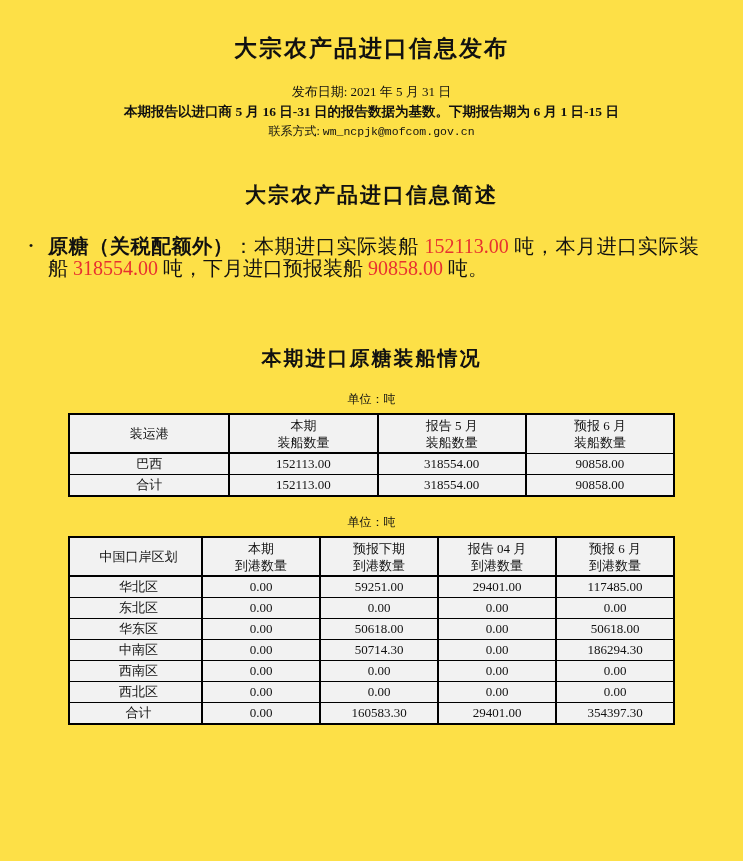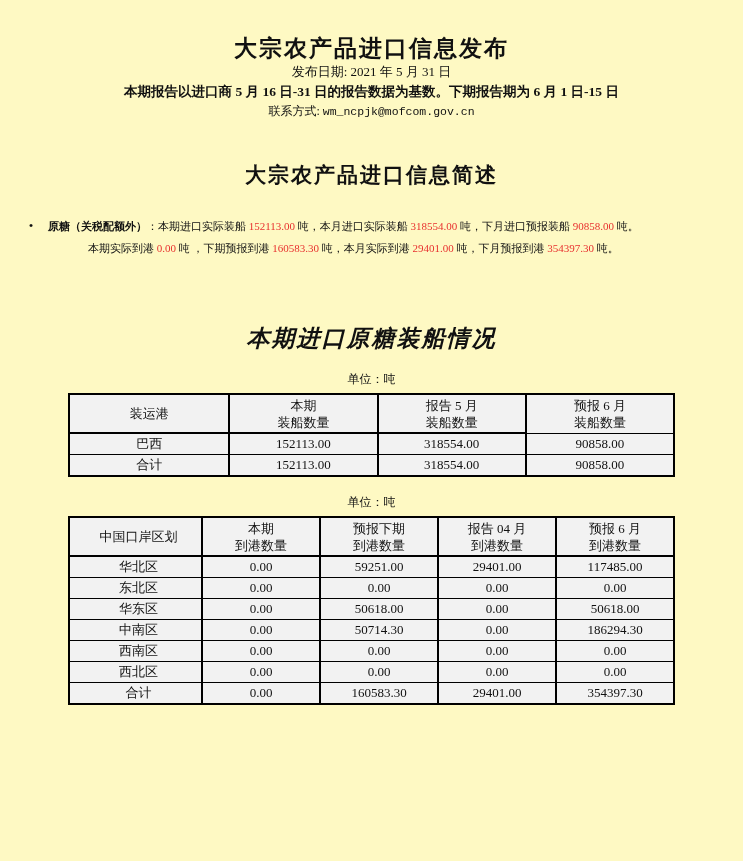--- a/index.html
+++ b/index.html
@@ -2,52 +2,52 @@
 <html style="--red: #e8312f; --cell-bg: #f2f2f2;"><head>
 <meta charset="utf-8">
 <style>
   :root { --red: #e8312f; --ink: #111; --cell-bg: #f2f2f2; }
   * { box-sizing: border-box; }
   html, body { margin: 0; padding: 0; background: #fff; }
   .page {
     position: relative;
     width: 743px; height: 861px;
     margin: 0 auto;
-    background: #fef9c3;
+    background: #fde047;
     color: var(--ink);
     font-family: "Liberation Serif", "DejaVu Serif", serif;
     overflow: hidden;
   }
   
   .doc-header { text-align: center; }
   .doc-title {
     margin: 0; padding-top: 34px;
     font-size: 23px; line-height: 30px; font-weight: bold;
     letter-spacing: 2px;
   }
-  .doc-date { margin-top: 0; font-size: 13px; line-height: 16px; }
+  .doc-date { margin-top: 20px; font-size: 13px; line-height: 16px; }
   .doc-note { margin-top: 3px; font-size: 13.5px; line-height: 17px; font-weight: bold; }
   .doc-contact { margin-top: 4px; font-size: 12px; line-height: 15px; }
   .mono { font-family: Liberation Mono, monospace; font-size: 11.5px; }
   
   .section-title {
     margin: 0; text-align: center; font-weight: bold;
     font-size: 21px; line-height: 28px; letter-spacing: 2px;
   }
   .summary-title { margin-top: 42px; }
-  .t1-title { margin-top: 66px; font-size: 23px; line-height: 27px; font-style: italic; }
+  .t1-title { margin-top: 66px; font-size: 20px; line-height: 27px; }
   .t2-title { margin-top: 44px; font-size: 20px; line-height: 27px; }
   
   .summary-list { margin: 26px 0 0 0; padding: 0 44px 0 14px; list-style: none; }
   .summary-item { display: flex; }
   .bullet {
     width: 34px; flex: 0 0 34px;
     font-size: 13px; line-height: 22px; text-align: center;
   }
-  .li-text { flex: 1; font-size: 11px; line-height: 22px; text-align: justify; }
+  .li-text { flex: 1; font-size: 20px; line-height: 22px; text-align: justify; }
   .li-text p { margin: 0; }
   .li-text p.indented { text-indent: 40px; }
   .seg-bold { font-weight: bold; }
   .seg-red { color: var(--red); }
   
   .unit-label { text-align: center; font-size: 12px; line-height: 15px; }
   .u1 { margin-top: 20px; }
   .u2 { margin-top: 18px; }
   
   table.data-table {
@@ -92,21 +92,20 @@
     </div>
   </header>
 
   <h2 class="section-title summary-title">大宗农产品进口信息简述</h2>
 
   <ul class="summary-list">
     <li class="summary-item">
       <span class="bullet">•</span>
       <div class="li-text">
         <p><span class="seg-bold">原糖（关税配额外）</span><span>：本期进口实际装船 </span><span class="seg-red">152113.00</span><span> 吨，本月进口实际装船 </span><span class="seg-red">318554.00</span><span> 吨，下月进口预报装船 </span><span class="seg-red">90858.00</span><span> 吨。</span></p>
-        <p class="indented"><span>本期实际到港 </span><span class="seg-red">0.00</span><span> 吨 ，下期预报到港 </span><span class="seg-red">160583.30</span><span> 吨，本月实际到港 </span><span class="seg-red">29401.00</span><span> 吨，下月预报到港 </span><span class="seg-red">354397.30</span><span> 吨。</span></p>
       </div>
     </li>
   </ul>
 
   <h2 class="section-title t1-title">本期进口原糖装船情况</h2>
   <div class="unit-label u1">单位：吨</div>
   <table class="data-table t1" data-table="table1">
     <thead>
         <tr>
           <th>装运港</th>

